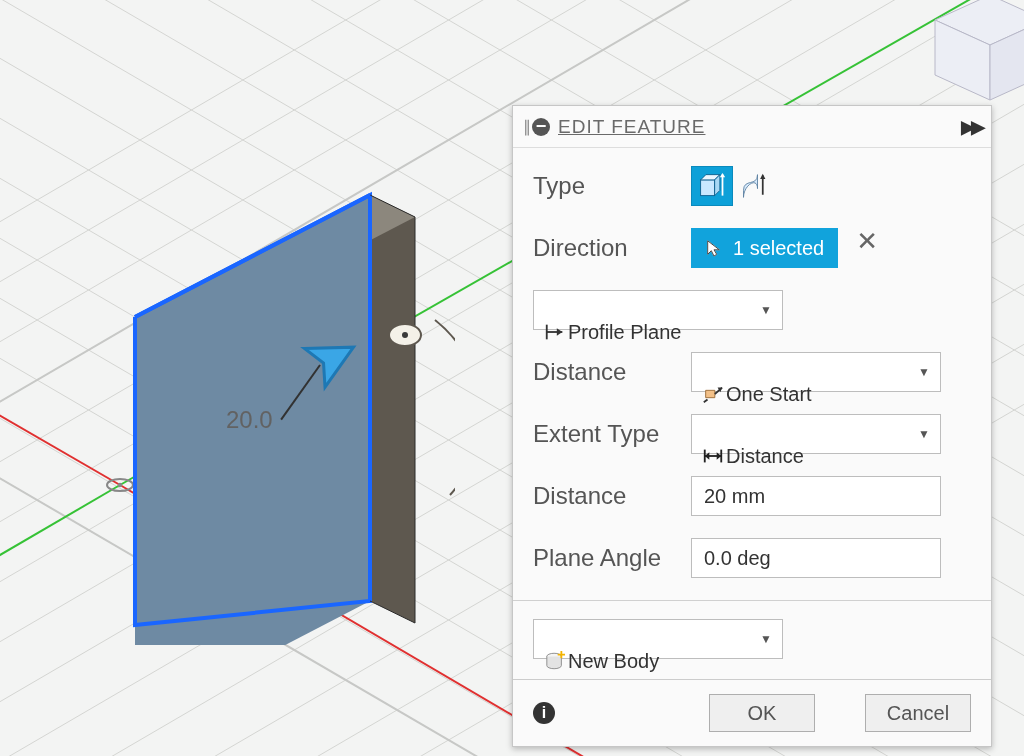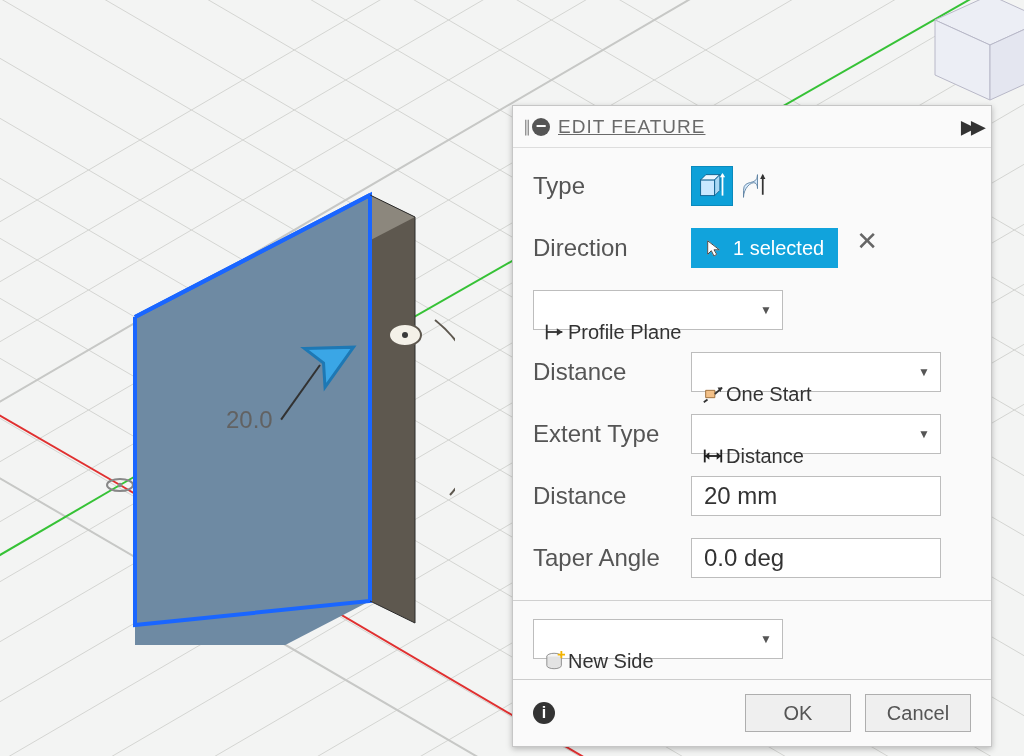--- a/index.html
+++ b/index.html
@@ -85,21 +85,21 @@
     background:#fff;border:1px solid #bdbdbd;
     display:flex;align-items:center;
     padding:0 10px;
     color:#333;font-size:20px;
   }
   .dd { justify-content:space-between; }
   .dd .val { display:flex; align-items:center; gap:2px;margin-top:44px; }
   .dd .caret { color:#555;font-size:12px; }
   .dd svg { width:22px; height:20px; }
   .txt input {
-    border:none;outline:none;width:100%;font-size:24px;color:#333;background:transparent;
+    border:none;outline:none;width:100%;font-size:20px;color:#333;background:transparent;
     font-family:inherit;
   }
 
   .divider { border:none; border-top:1px solid #d0d0d0; margin:0 -20px 18px -20px; }
 
   .panel-footer {
     border-top:1px solid #ccc;
     display:flex;align-items:center;
     padding:14px 20px;
     gap:14px;
@@ -109,20 +109,21 @@
     background:#333;color:#fff;font-weight:bold;
     text-align:center;line-height:22px;font-size:16px;
   }
   .panel-footer .spacer{flex:1;}
   .btn {
     min-width:106px;height:38px;
     border:1px solid #aeaeae;background:#efefef;
     color:#555;font-size:20px;
     display:inline-flex;align-items:center;justify-content:center;
     cursor:pointer;
+    margin-left:36px;
   }
 
   
   .solid { position:absolute; left:115px; top:165px; width:340px; height:480px; }
 
   .dim-label {
     position:absolute; left:226px; top:358px;
     font-size:24px; color:#626262;margin-top:48px;
   }
 </style>
@@ -325,40 +326,40 @@
     <div class="row">
       <div class="label">Distance</div>
       <div class="control">
         <div class="txt">
           <input value="20 mm" style="">
         </div>
       </div>
     </div>
 
     <div class="row">
-      <div class="label">Taper Angle</div>
+      <div class="label">Plane Angle</div>
       <div class="control">
         <div class="txt">
           <input value="0.0 deg" style="">
         </div>
       </div>
     </div>
 
     <hr class="divider">
 
     <div class="row" style="margin-bottom:14px;">
       <div class="control">
         <div class="dd">
           <span class="val">
             <svg viewBox="0 0 24 22">
               <ellipse cx="11" cy="6" rx="8" ry="3.5" fill="#f4f4f4" stroke="#888"></ellipse>
               <path d="M3 6 L3 16 A8 3.5 0 0 0 19 16 L19 6" fill="#e3e3e3" stroke="#888"></path>
               <polygon points="16,2 19,2 19,-1 21,-1 21,2 24,2 24,4 21,4 21,7 19,7 19,4 16,4" transform="translate(-1,1)" fill="#f4b400"></polygon>
             </svg>
-            <span>New Side</span>
+            <span>New Body</span>
           </span>
           <span class="caret">▼</span>
         </div>
       </div>
     </div>
 
   </div>
 
   <div class="panel-footer">
     <span class="info">i</span>

